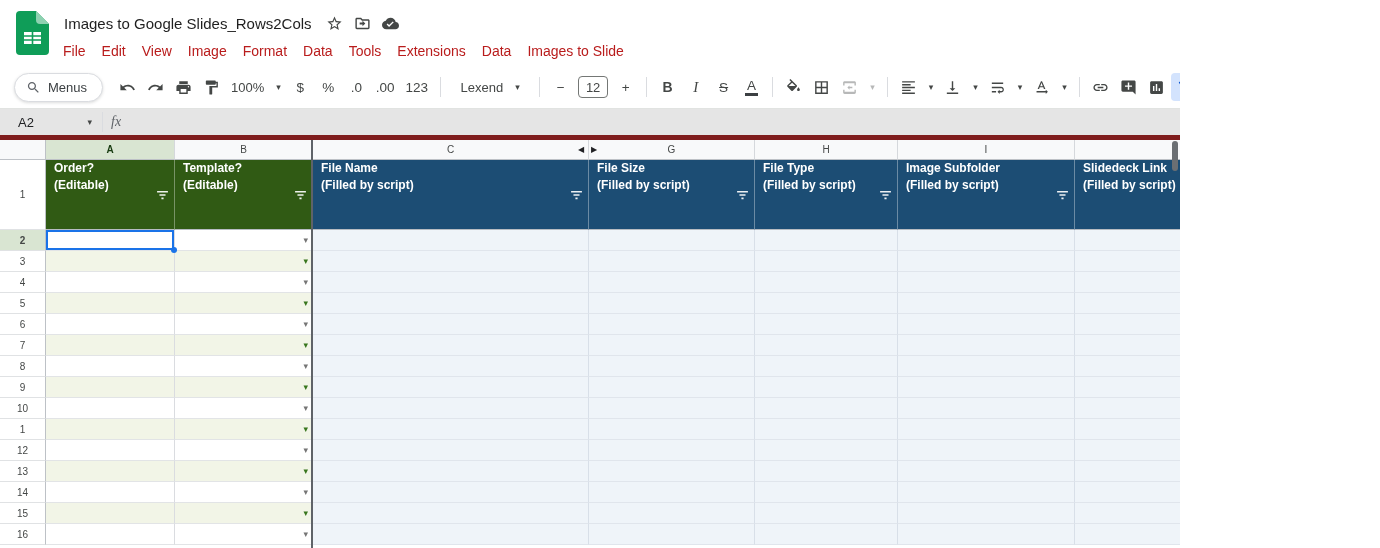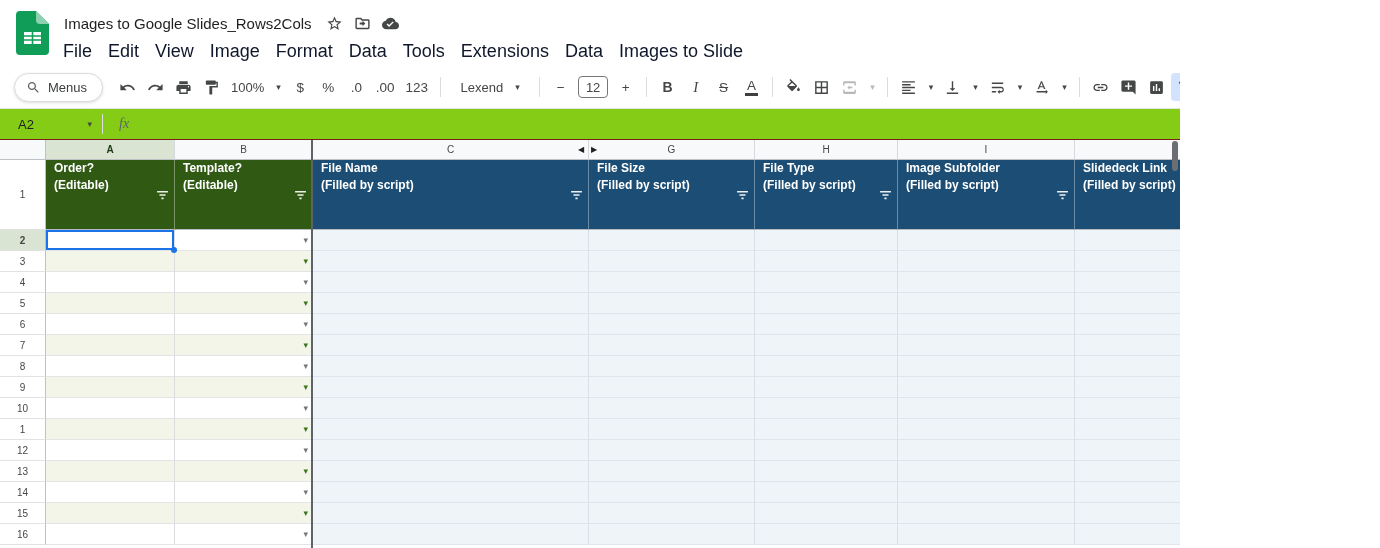--- a/index.html
+++ b/index.html
@@ -10,21 +10,21 @@
   
   .titlebar{height:66px;display:flex;align-items:flex-start;padding:10px 0 0 16px;flex:0 0 auto}
   .logo{width:33px;height:44px;margin-top:1px;flex:0 0 auto}
   .logo svg{width:33px;height:44px;display:block}
   .titleblock{margin-left:13px;flex:1;min-width:0}
   .titlerow{display:flex;align-items:center;height:26px;gap:2px}
   .doc-title{font-size:15px;color:#1f1f1f;padding:2px 8px 2px 2px;white-space:nowrap}
   .tb-icon{width:26px;height:26px;display:flex;align-items:center;justify-content:center;border-radius:50%}
   .tb-icon svg{width:17px;height:17px;fill:#444746}
   .menubar{display:flex;height:30px;align-items:center;margin-left:-7px}
-  .menu-item{font-size:18px;color:#0f172a;padding:3px 8px;border-radius:4px;white-space:nowrap;cursor:default}
+  .menu-item{font-size:14px;color:#b91c1c;padding:3px 8px;border-radius:4px;white-space:nowrap;cursor:default}
 
   
   .toolbar{height:42px;display:flex;align-items:center;padding:0 14px;gap:1px;flex:0 0 auto}
   .menus-pill{display:flex;align-items:center;gap:7px;background:#fff;border:1px solid #dadce0;
     box-shadow:0 1px 3px rgba(60,64,67,.18);border-radius:20px;height:29px;padding:0 15px 0 11px;
     margin-right:10px;font-size:13px;color:#3c4043;flex:0 0 auto}
   .menus-pill svg{width:15px;height:15px;fill:#5f6368}
   .tbtn{display:flex;align-items:center;justify-content:center;height:28px;min-width:27px;padding:0 5px;
     border:none;background:transparent;border-radius:4px;color:#444746;font-size:13px;gap:12px;flex:0 0 auto;cursor:default}
   .tbtn svg{width:17px;height:17px;fill:#444746}
@@ -36,26 +36,26 @@
   .size-box{width:30px;height:22px;border:1px solid #747775;border-radius:4px;display:flex;align-items:center;
     justify-content:center;font-size:13px;color:#444746;margin:0 3px;flex:0 0 auto}
   .caret{font-size:9px;color:#444746;font-family:"DejaVu Sans",sans-serif;line-height:1}
   .sep{width:1px;height:20px;background:#dadce0;margin:0 6px;flex:0 0 auto}
   .disabled{opacity:.38}
   .tbtn.active{background:var(--filter-active-bg,#d3e3fd)}
   .tbtn.active svg{fill:var(--filter-active-fg,#0b57d0)}
   .font-select{min-width:84px;padding:0 8px}
 
   
-  .formulabar{height:32px;border-top:1px solid #e1e3e1;border-bottom:1px solid #7f1d1d;display:flex;
-    align-items:center;padding-left:14px;flex:0 0 auto;background:#84cc16}
+  .formulabar{height:32px;border-top:1px solid #e1e3e1;border-bottom:5px solid #7f1d1d;display:flex;
+    align-items:center;padding-left:14px;flex:0 0 auto;background:#e5e5e5}
   .namebox{width:86px;display:flex;align-items:center;justify-content:space-between;font-size:13px;
     color:#202124;padding:0 8px 0 4px}
   .fsep{width:1px;height:20px;background:#dadce0;margin:0 8px 0 2px}
-  .fx{font-family:"Liberation Serif",serif;font-style:italic;color:#5f6368;font-size:14px;margin-left:8px}
+  .fx{font-family:"Liberation Serif",serif;font-style:italic;color:#5f6368;font-size:14px;}
   .formula-input{flex:1;height:100%}
 
   
   .grid{position:relative;flex:1;overflow:hidden;background:#fff}
   .colstrip{display:flex;height:20px;position:relative;background:#f8f9fa}
   .corner{width:46px;height:20px;background:#f8f9fa;border-right:1px solid #bdc1c6;border-bottom:1px solid #bdc1c6;flex:0 0 auto}
   .colhead{height:20px;display:flex;align-items:center;justify-content:center;font-size:10px;color:#444746;
     border-right:1px solid #d5d8dc;border-bottom:1px solid #bdc1c6;background:#f8f9fa;flex:0 0 auto}
   .colhead.sel{background:var(--selected-header-bg,#d9e5d2);color:#173b10;font-weight:700}
   .w-a{width:129px}.w-b{width:138px}.w-c{width:276px}.w-g{width:166px}.w-h{width:143px}.w-i{width:177px}.w-j{width:305px}

